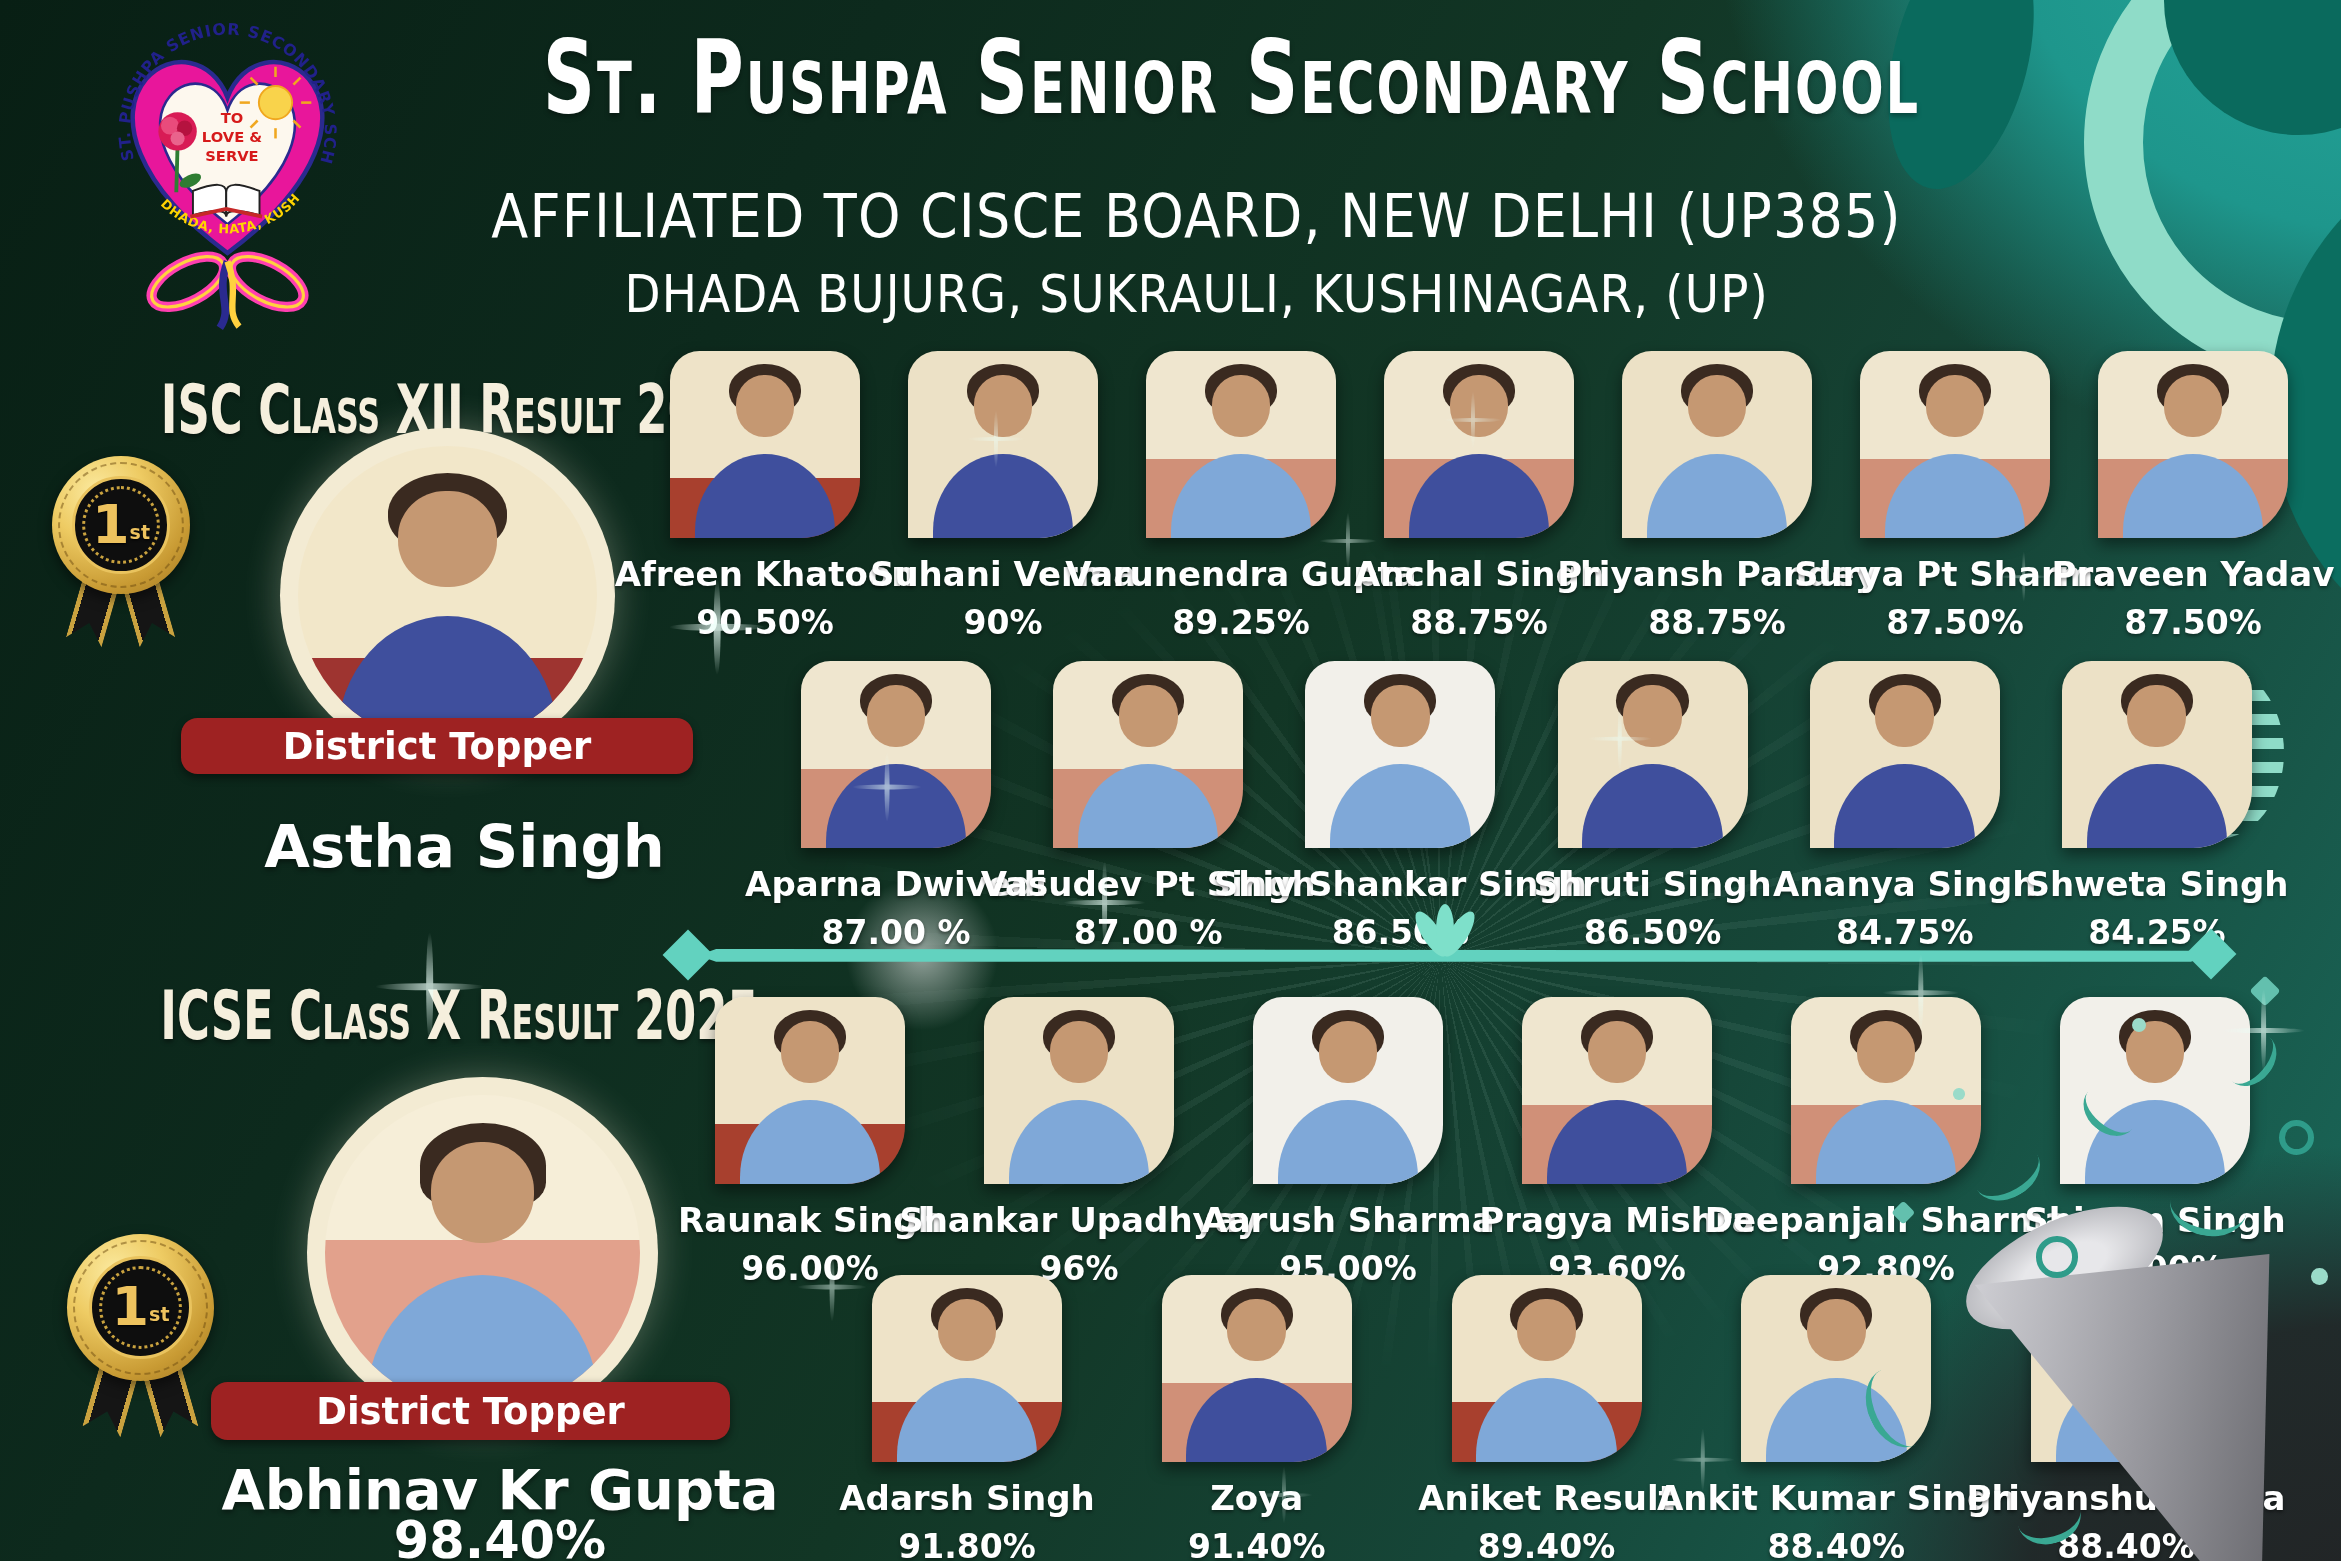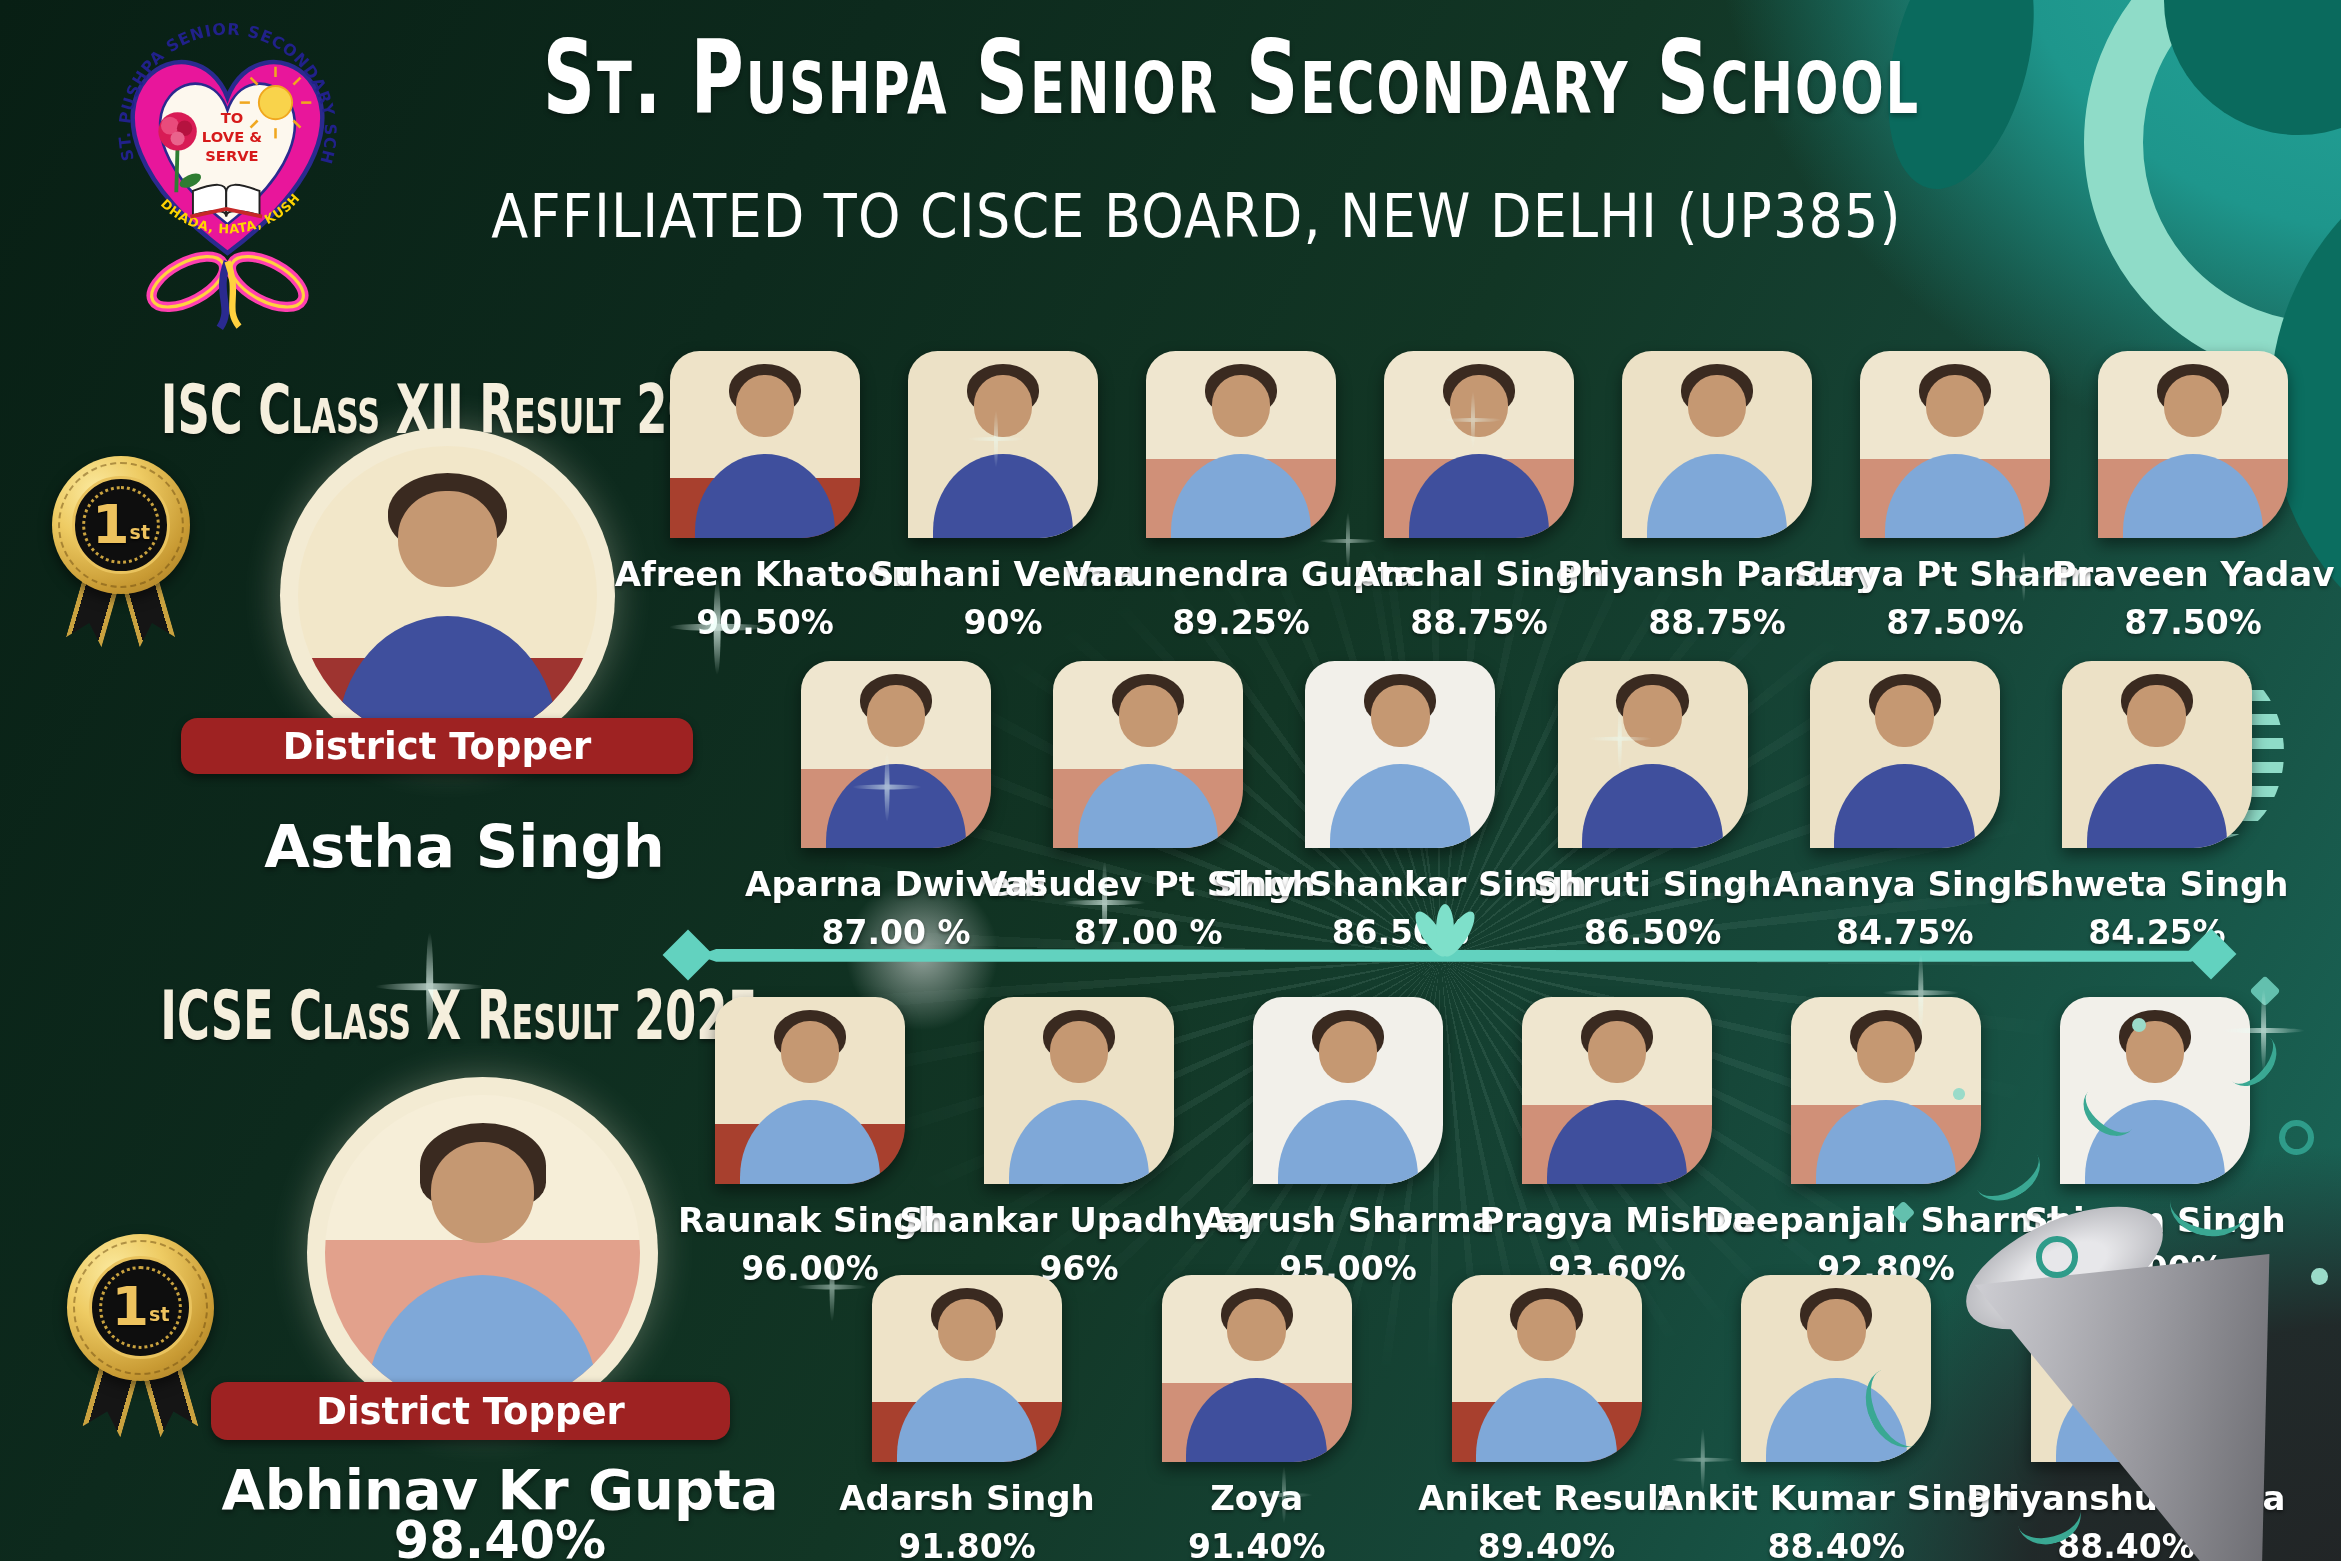--- a/index.html
+++ b/index.html
@@ -206,20 +206,21 @@
         <ellipse cx="168" cy="420" rx="62" ry="30" stroke="#ffd23f" stroke-width="5" transform="rotate(-28 168 420)"></ellipse>
         <ellipse cx="292" cy="420" rx="62" ry="30" stroke="#ffd23f" stroke-width="5" transform="rotate(28 292 420)"></ellipse>
         <path d="M230 388 C 210 440 240 460 218 492" stroke="#2a2a8f" stroke-width="12"></path>
         <path d="M230 388 C 250 440 225 462 248 490" stroke="#ffd23f" stroke-width="10"></path>
       </g>
     </svg>
   </div>
 
   <div class="abs ctr title"><span class="squeeze">St. Pushpa Senior Secondary School</span></div>
   <div class="abs ctr sub1"><span class="squeeze">AFFILIATED TO CISCE BOARD, NEW DELHI (UP385)</span></div>
+  <div class="abs ctr sub2"><span class="squeeze">DHADA BUJURG, SUKRAULI, KUSHINAGAR, (UP)</span></div>
 
   <div class="abs ctr sec-h isc-h"><span class="squeeze2">ISC Class XII Result 2025</span></div>
 
   <div class="abs medal m1">
     <div class="rib ribL"></div>
     <div class="rib ribR"></div>
     <div class="disc">
       <div class="inner">
           <div class="rank"><span class="num">1</span><sup>st</sup></div>
         </div>

